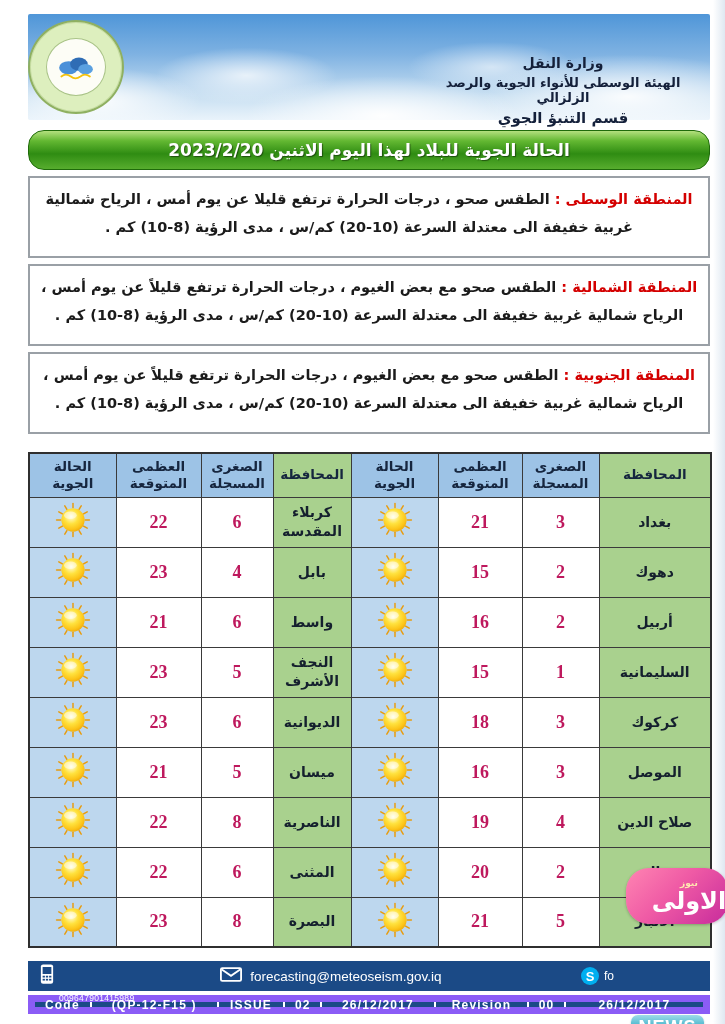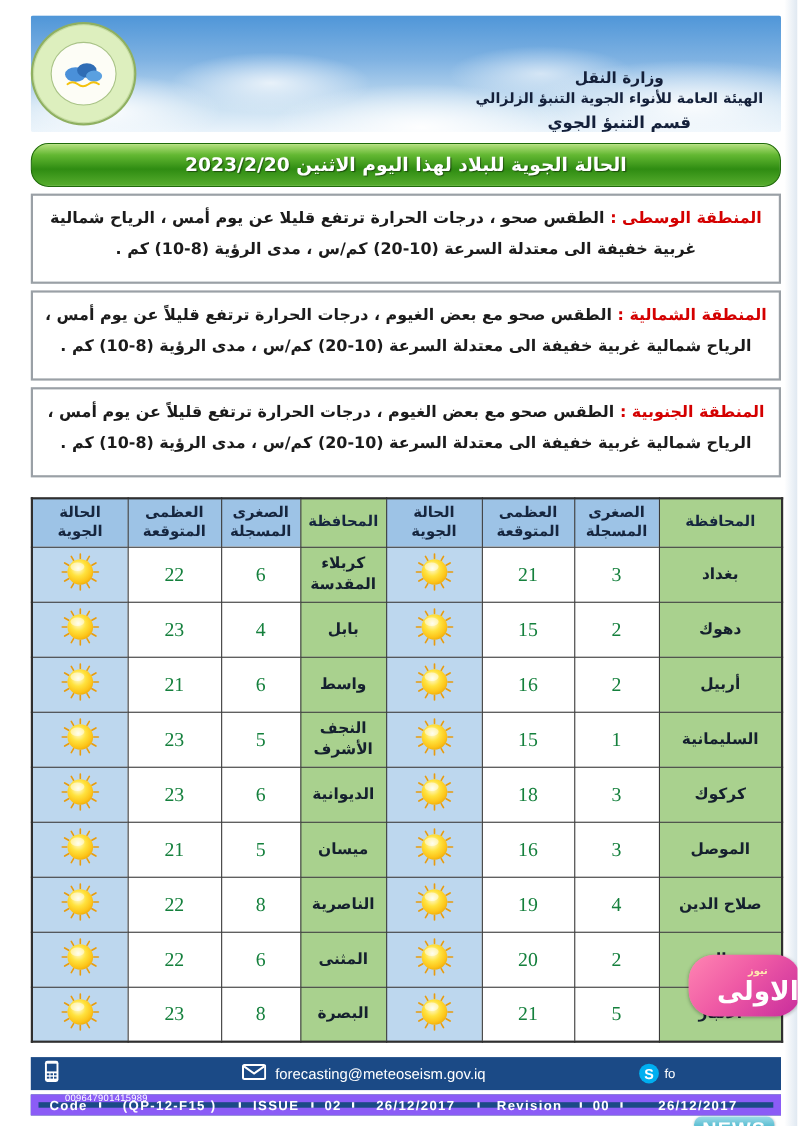--- a/index.html
+++ b/index.html
@@ -43,21 +43,21 @@
   .rname{color:#d40000;}
 
   
   table.wx{margin-top:18px;width:682px;border-collapse:collapse;direction:rtl;table-layout:fixed;
     border:2px solid #2f2f2f;}
   .wx th,.wx td{border:1px solid #3a3a3a;text-align:center;vertical-align:middle;padding:2px 3px;box-sizing:border-box;}
   .wx th{height:44px;font-size:13.5px;font-weight:bold;color:#16263f;line-height:1.3;background:#9dc3e6;}
   .wx th.gov{background:#a9d18e;}
   .wx td{height:50px;}
   .wx td.gov{background:#a9d18e;font-size:14px;font-weight:bold;color:#15202e;line-height:1.35;}
-  .wx td.num{background:#ffffff;font-family:"Liberation Serif",serif;font-weight:normal;font-size:18px;color:#15803d;}
+  .wx td.num{background:#ffffff;font-family:"Liberation Serif",serif;font-weight:bold;font-size:18px;color:#be185d;}
   .wx td.cond{background:#bdd7ee;}
   .sun{display:inline-block;line-height:0;}
 
   
   .contact{margin-top:13px;height:30px;background:#1b4a86;display:flex;align-items:center;color:#fff;}
   .c-left{flex:1.05;display:flex;align-items:center;gap:5px;padding-left:12px;}
   .phones{display:flex;flex-direction:column;line-height:1.15;font-size:8.5px;font-family:"Liberation Sans",sans-serif;letter-spacing:.3px;gap:36px;}
   .c-mid{flex:1.7;display:flex;align-items:center;justify-content:center;gap:8px;}
   .c-mid .email{font-size:13.5px;font-family:"Liberation Sans",sans-serif;}
   .c-right{flex:1;display:flex;align-items:center;justify-content:flex-end;gap:5px;padding-right:96px;}
@@ -106,21 +106,21 @@
           <svg width="44" height="30" viewBox="0 0 60 40">
             <ellipse cx="20" cy="21" rx="13" ry="9" fill="#4a90d9"></ellipse>
             <ellipse cx="34" cy="16" rx="12" ry="9" fill="#2f6db5"></ellipse>
             <ellipse cx="43" cy="23" rx="10" ry="7" fill="#5aa0e0"></ellipse>
             <path d="M10 33 q6 -5 13 0 q6 5 13 0 q6 -5 13 0" stroke="#f4c20d" fill="none" stroke-width="2.4" stroke-linecap="round"></path>
           </svg>
         </div>
       </div>
       <div class="lh-ar">
         <div class="l0">وزارة النقل</div>
-        <div class="l1">الهيئة العامة للأنواء الجوية التنبؤ الزلزالي</div>
+        <div class="l1">الهيئة الوسطى للأنواء الجوية والرصد الزلزالي</div>
         <div class="l2">قسم التنبؤ الجوي</div>
       </div>
     </header>
 
     <div class="banner">
       <span>الحالة الجوية للبلاد لهذا اليوم الاثنين 2023/2/20</span>
     </div>
 
     <section class="region">
       <p><span class="rname">المنطقة الوسطى :</span> <span>الطقس صحو ، درجات الحرارة ترتفع قليلا عن يوم أمس ، الرياح شمالية غربية خفيفة الى معتدلة السرعة (10-20) كم/س ، مدى الرؤية (8-10) كم .</span></p>

